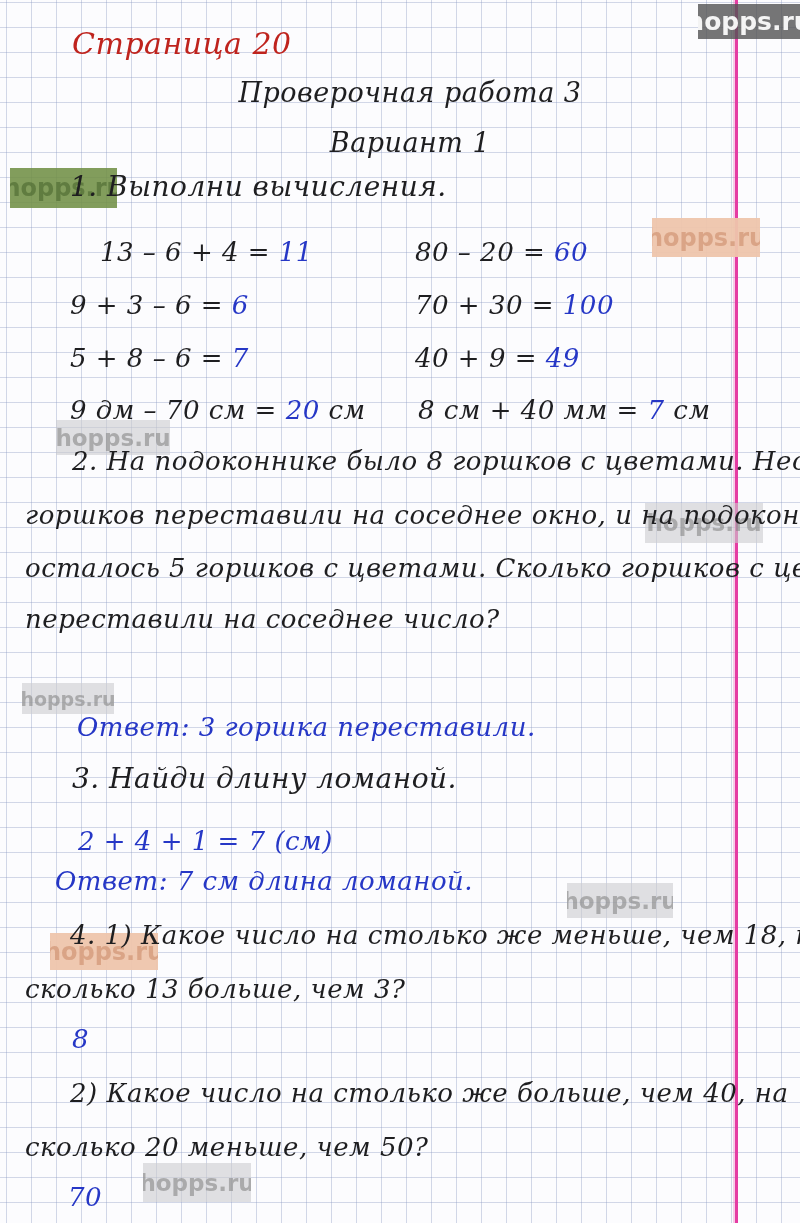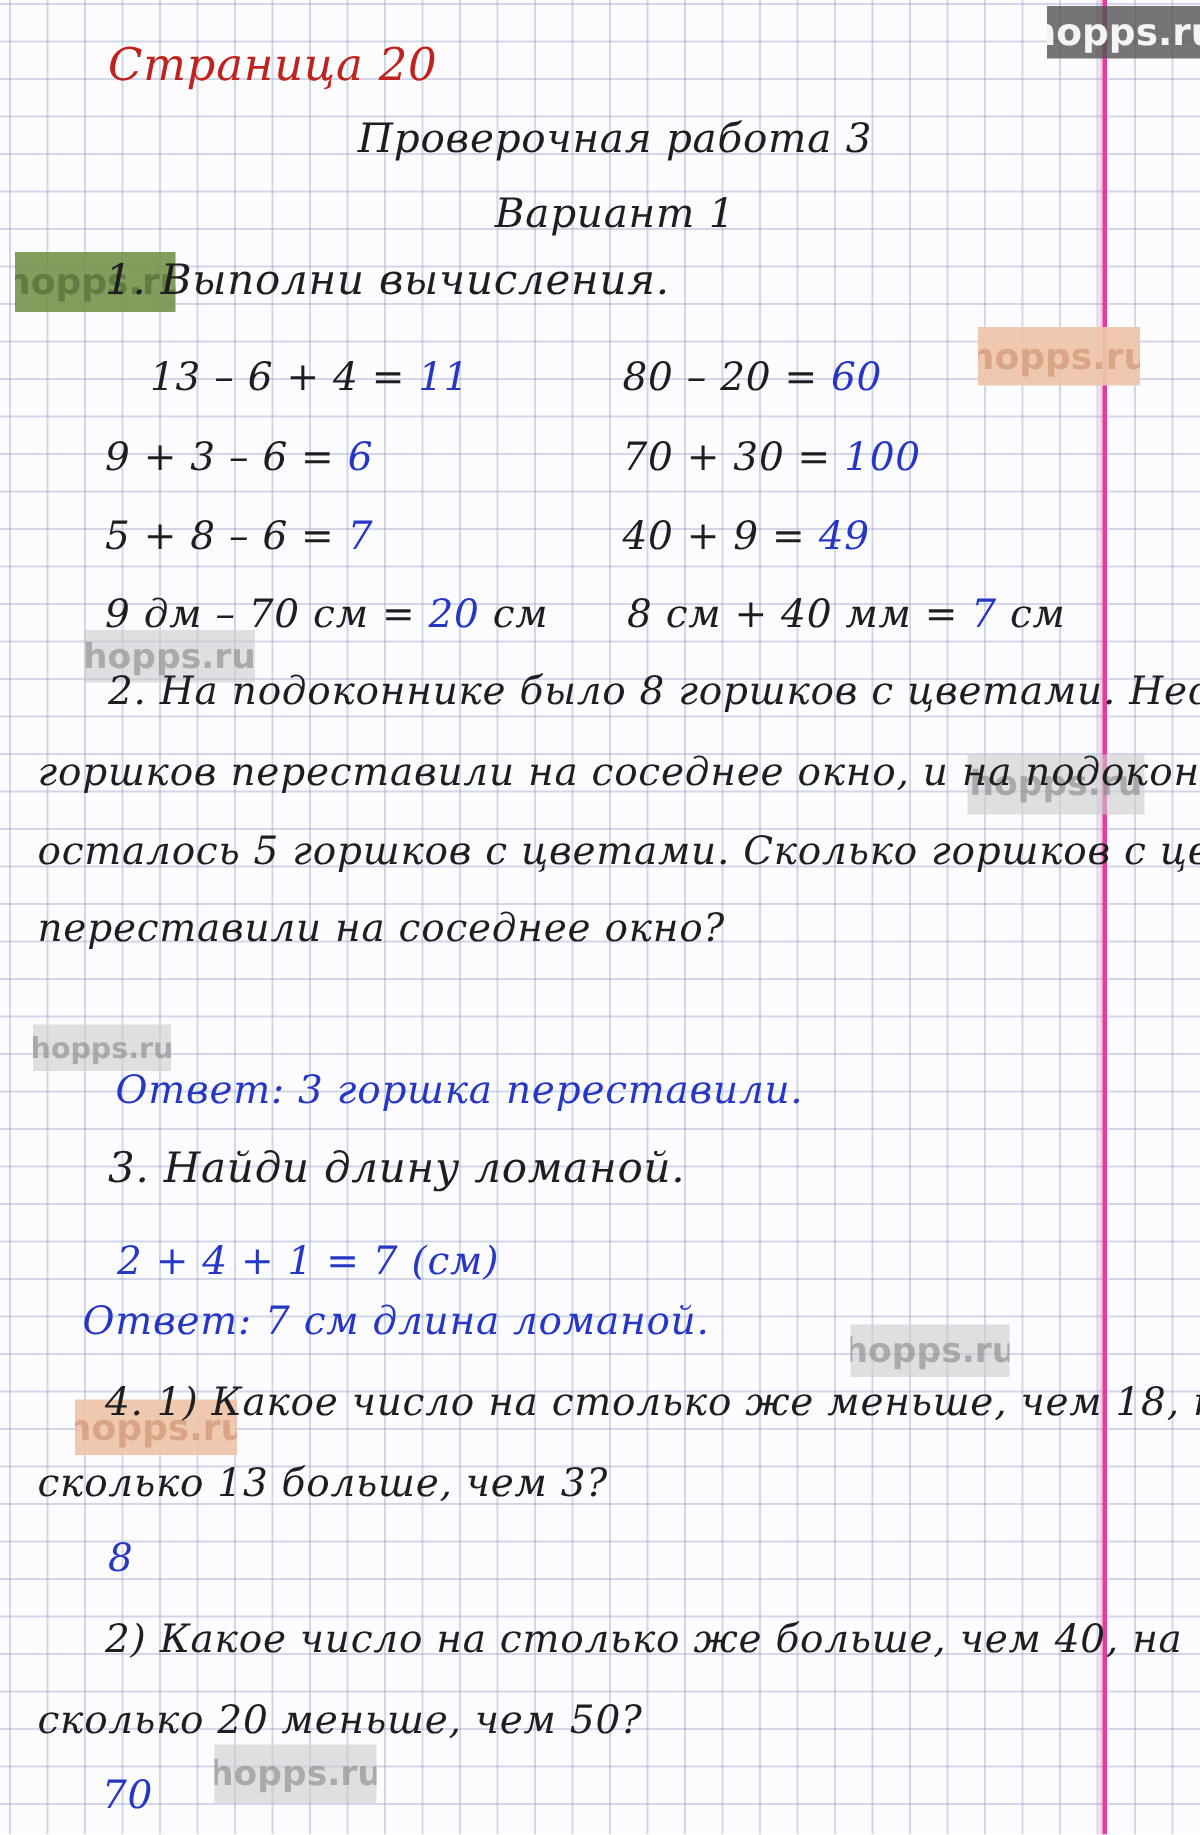--- a/index.html
+++ b/index.html
@@ -83,21 +83,21 @@
   <div class="txt eq" style="left:70px;top:288px;"><span>9 + 3 – 6 = </span><span class="ans">6</span><span></span></div>
   <div class="txt eq" style="left:415px;top:288px;"><span>70 + 30 = </span><span class="ans">100</span><span></span></div>
   <div class="txt eq" style="left:70px;top:341px;"><span>5 + 8 – 6 = </span><span class="ans">7</span><span></span></div>
   <div class="txt eq" style="left:415px;top:341px;"><span>40 + 9 = </span><span class="ans">49</span><span></span></div>
   <div class="txt eq" style="left:70px;top:393px;"><span>9 дм – 70 см = </span><span class="ans">20</span><span> см</span></div>
   <div class="txt eq" style="left:418px;top:393px;"><span>8 см + 40 мм = </span><span class="ans">7</span><span> см</span></div>
 
   <div class="txt" style="left:72px;top:444px;">2. На подоконнике было 8 горшков с цветами. Несколько</div>
   <div class="txt" style="left:25px;top:498px;">горшков переставили на соседнее окно, и на подоконнике</div>
   <div class="txt" style="left:25px;top:551px;">осталось 5 горшков с цветами. Сколько горшков с цветами</div>
-  <div class="txt" style="left:25px;top:602px;">переставили на соседнее окно?</div>
+  <div class="txt" style="left:25px;top:602px;">переставили на соседнее число?</div>
   <div class="txt blue" style="left:77px;top:710px;">Ответ: 3 горшка переставили.</div>
 
   <div class="txt" style="left:72px;top:762px;font-size:28px;">3. Найди длину ломаной.</div>
   <div class="txt blue" style="left:78px;top:824px;font-style:italic;">2 + 4 + 1 = 7 (см)</div>
   <div class="txt blue" style="left:55px;top:864px;">Ответ: 7 см длина ломаной.</div>
 
   <div class="txt" style="left:70px;top:918px;">4. 1) Какое число на столько же меньше, чем 18, на</div>
   <div class="txt" style="left:25px;top:972px;">сколько 13 больше, чем 3?</div>
   <div class="txt blue" style="left:72px;top:1022px;">8</div>
   <div class="txt" style="left:70px;top:1076px;">2) Какое число на столько же больше, чем 40, на</div>

